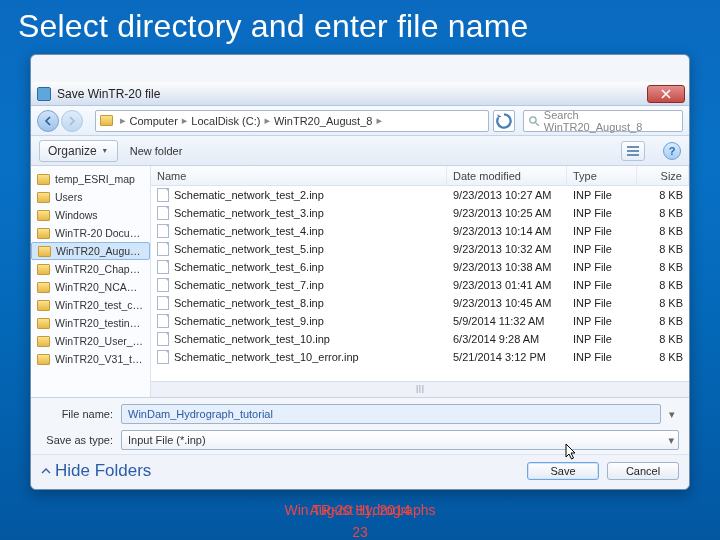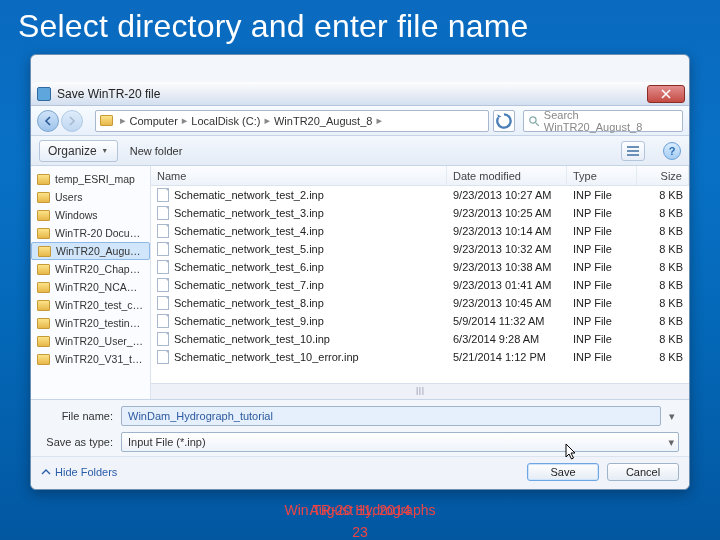--- a/index.html
+++ b/index.html
@@ -192,21 +192,21 @@
     flex:1;height:20px;background:linear-gradient(180deg,#fff,#eef3fa);
     border:1px solid #9fb3ca;border-radius:2px;
     display:flex;align-items:center;justify-content:space-between;
     padding:0 4px 0 6px;font-size:11px;color:#333;
   }
   .footer-row{
     display:flex;align-items:center;padding:6px 10px 8px 10px;
     border-top:1px solid #dbe3ee;background:#f0f4fa;
     border-radius:0 0 6px 6px;gap:8px;
   }
-  .hide-folders{display:flex;align-items:center;gap:4px;font-size:11px;color:#2a5ca8;cursor:default;}
+  .hide-folders{display:flex;align-items:center;gap:4px;font-size:17px;color:#2a5ca8;cursor:default;}
   .footer-spacer{flex:1;}
   .btn{
     height:18px;min-width:72px;padding:0 12px;
     background:linear-gradient(180deg,#fefeff,#e5ecf5);
     border:1px solid #9fb3ca;border-radius:3px;font-size:11px;color:#222;
     display:flex;align-items:center;justify-content:center;
   }
   .btn.primary{border:1px solid #6ea6e3;box-shadow:0 0 0 1px #cfe4fb inset;}
   .cursor-arrow{position:absolute;right:110px;bottom:28px;pointer-events:none;}
   .slide-footer{
@@ -419,21 +419,21 @@
             </div>
             <div class="cell date">6/3/2014 9:28 AM</div>
             <div class="cell type">INP File</div>
             <div class="cell size">8 KB</div>
           </div>
           <div class="row">
             <div class="cell name">
               <span class="file-ico"></span>
               <span>Schematic_network_test_10_error.inp</span>
             </div>
-            <div class="cell date">5/21/2014 1:12 PM</div>
+            <div class="cell date">5/21/2014 3:12 PM</div>
             <div class="cell type">INP File</div>
             <div class="cell size">8 KB</div>
           </div>
         </div>
       <div class="hscroll">III</div>
     </div>
   </div>
 
   <div class="bottom">
     <div class="field-row">

